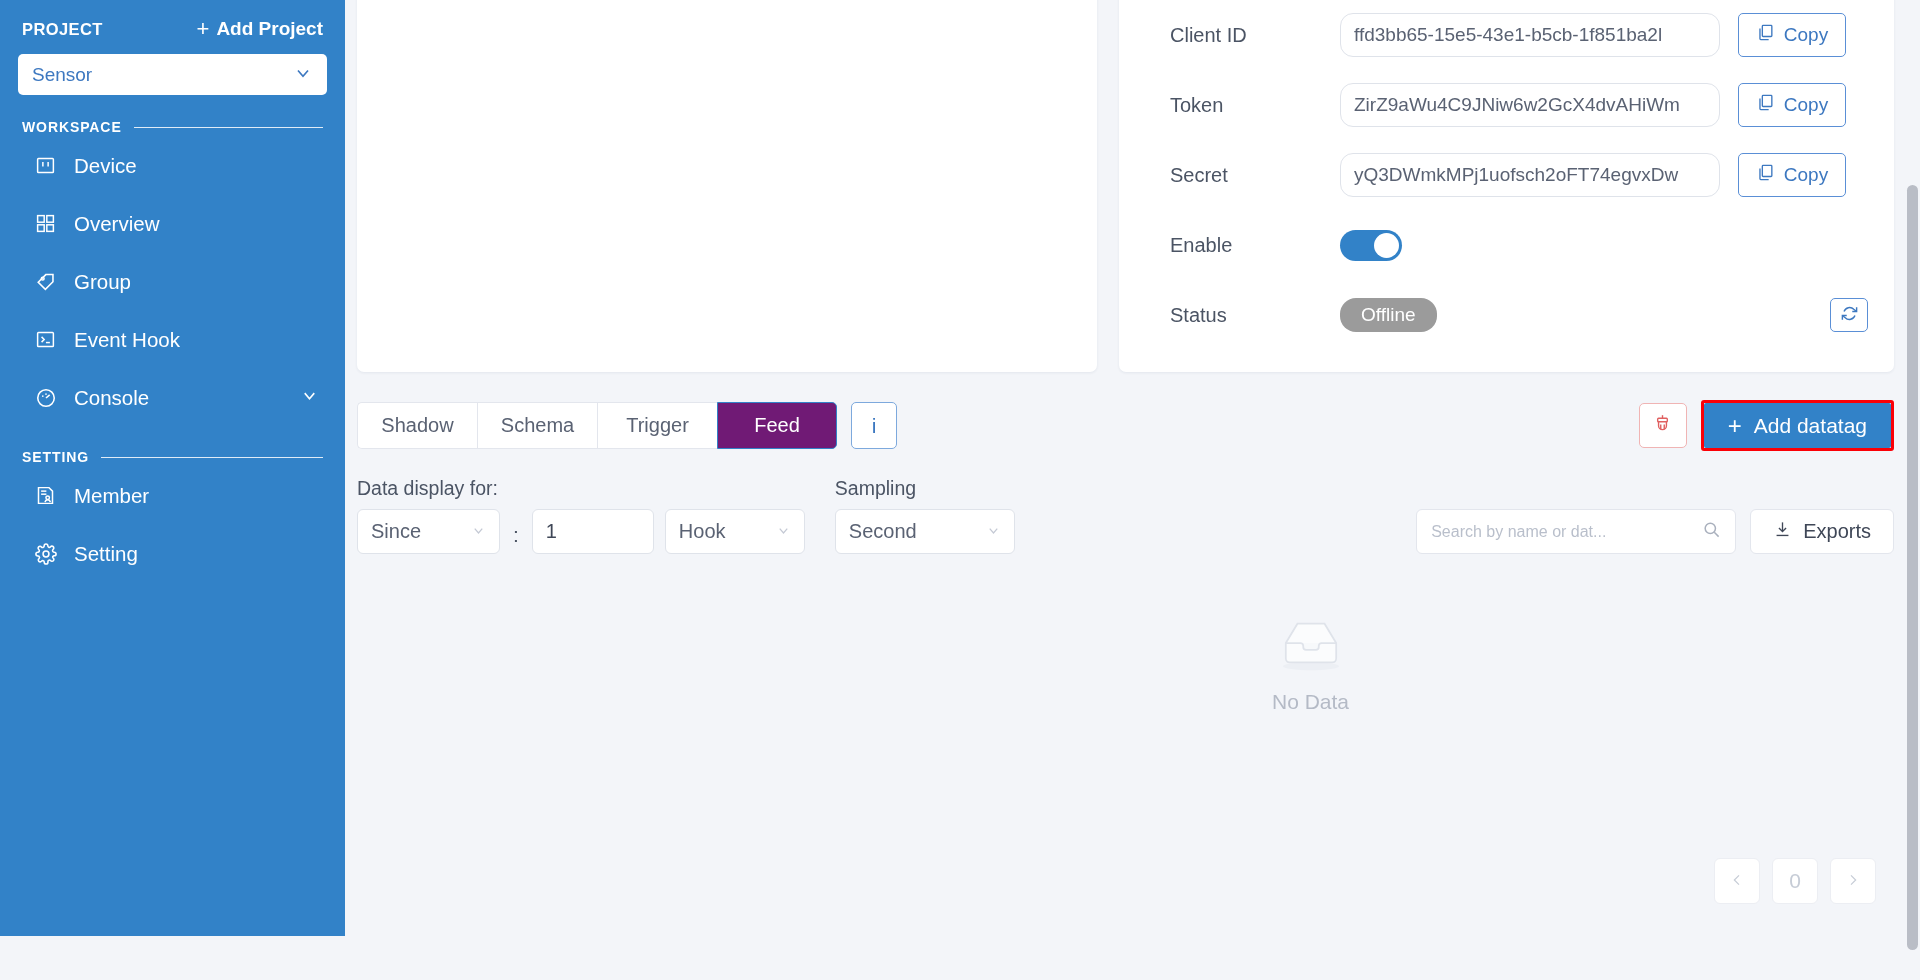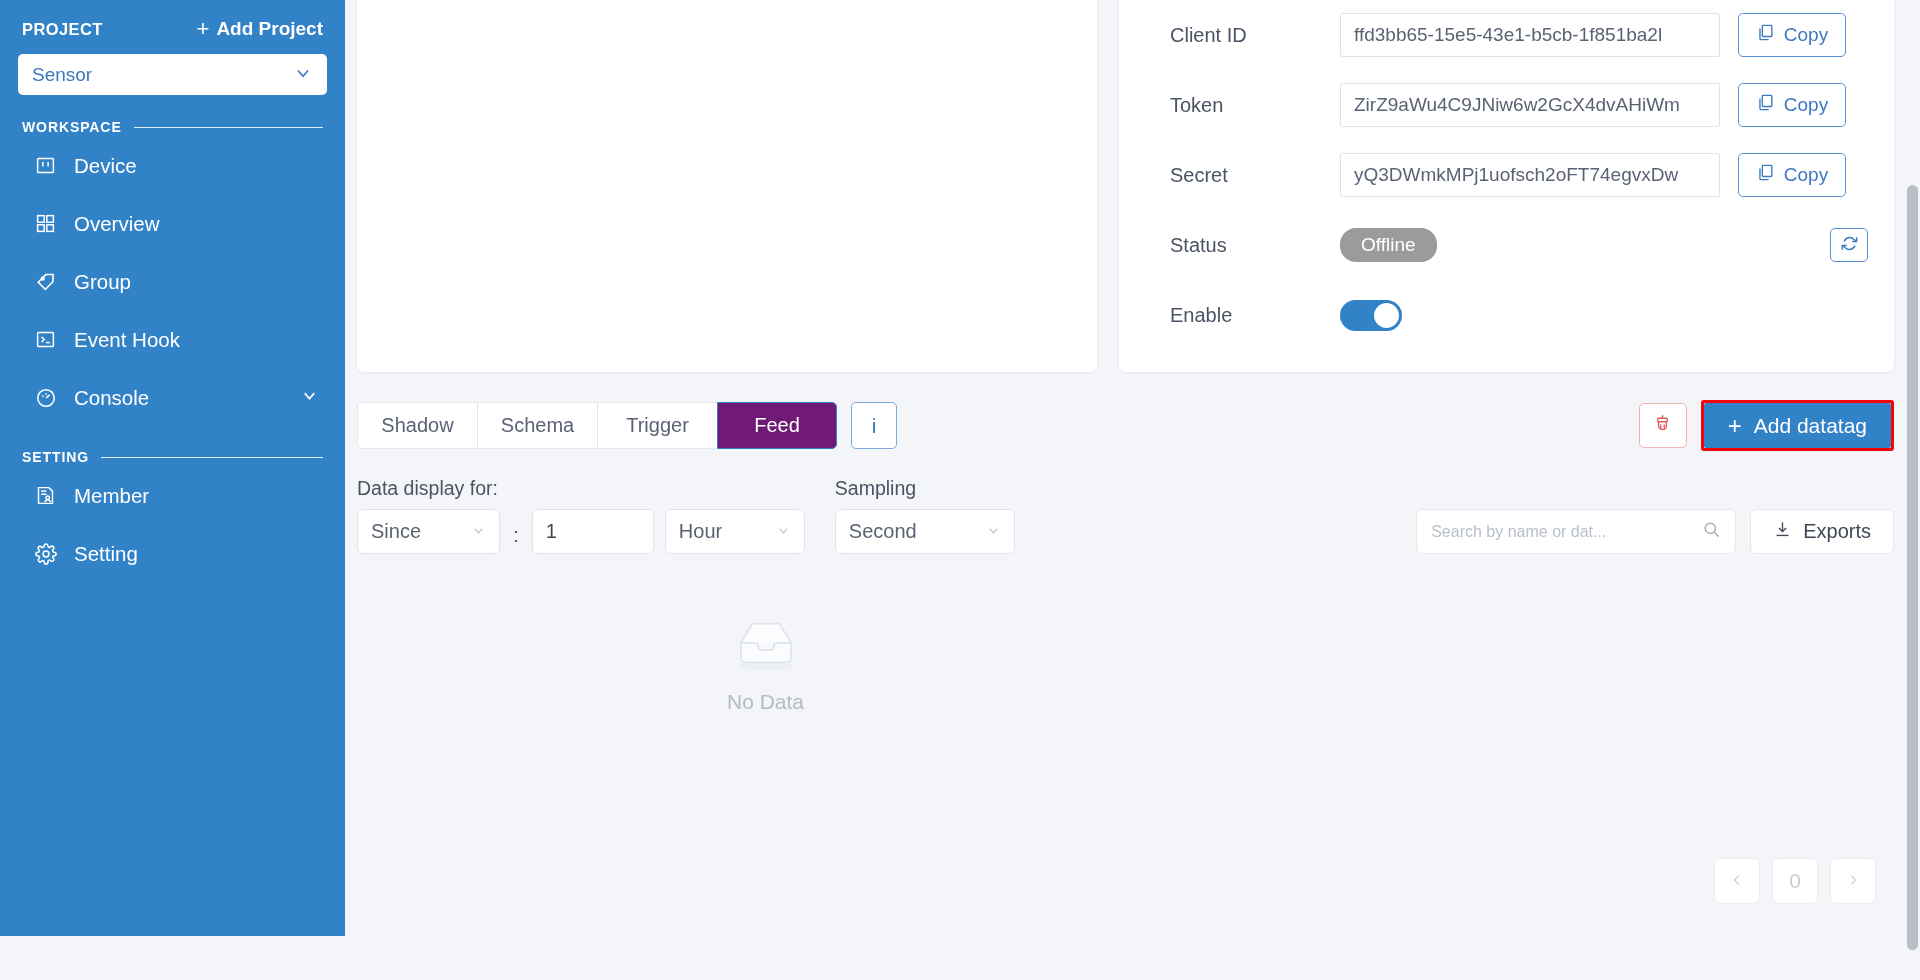--- a/index.html
+++ b/index.html
@@ -76,21 +76,21 @@
   .card-right { flex: 1; height: 390px; margin-top: -18px; padding: 18px 26px 0 26px; }
 
   .field-row {
     display: flex; align-items: center; height: 70px;
   }
   .field-label {
     width: 195px; flex: 0 0 195px;
     font-size: 20px; color: #4b5464; padding-left: 25px;
   }
   .field-input {
-    width: 380px; height: 44px; border: 1px solid #dfe3ea; border-radius: 2px;
+    width: 380px; height: 44px; border: 1px solid #dfe3ea; border-radius: 13px;
     display: flex; align-items: center; padding: 0 13px;
     font-size: 19px; color: #5a6273; background: #fff;
     white-space: nowrap; overflow: hidden;
   }
   .copy-btn {
     margin-left: 18px; height: 44px; min-width: 108px;
     border: 1px solid #5a8fd6; border-radius: 5px; background: #fff;
     color: #3d78c0; font-size: 19px;
     display: flex; align-items: center; justify-content: center; gap: 9px;
     cursor: pointer;
@@ -179,21 +179,21 @@
   }
   .search-box .ph { flex: 1; font-size: 16px; color: #b9bfcb; white-space: nowrap; overflow: hidden; }
   .exports-btn {
     height: 45px; padding: 0 22px; border: 1px solid #e3e6ed; border-radius: 6px;
     background: #fff; display: flex; align-items: center; gap: 11px;
     font-size: 20px; color: #3f4757; cursor: pointer;
   }
 
   
   .empty {
-    display: flex; flex-direction: column; align-items: flex-start;
+    display: flex; flex-direction: column; align-items: center;
     margin-top: 60px; margin-left: 370px;
   }
   .empty-text { font-size: 21px; color: #b4bac6; margin-top: 10px; }
 
   
   .pagination {
     position: absolute; right: 44px; bottom: 32px;
     display: flex; gap: 12px;
   }
   .pg {
@@ -372,45 +372,45 @@
           <span class="field-label">Secret</span>
           <span class="field-input">yQ3DWmkMPj1uofsch2oFT74egvxDw</span>
           <span class="copy-btn">
             <span>
               <svg width="19" height="19" viewBox="0 0 24 24" fill="none" stroke="#3d78c0" stroke-width="1.7">
                   <rect x="8" y="3" width="12" height="14" rx="1"></rect>
                   <path d="M5 7v13a1 1 0 0 0 1 1h10"></path>
                 </svg>
             </span>
             <span>Copy</span>
+          </span>
+        </div>
+
+        <div class="field-row">
+          <span class="field-label">Enable</span>
+          <span class="toggle">
+            <span class="knob"></span>
           </span>
         </div>
 
         <div class="field-row">
           <span class="field-label">Status</span>
           <span class="status-badge">Offline</span>
           <span class="refresh-btn">
             <span>
               <svg width="19" height="19" viewBox="0 0 24 24" fill="none" stroke="#3d78c0" stroke-width="1.8">
                   <polyline points="21 4 21 9.5 15.5 9.5"></polyline>
                   <polyline points="3 20 3 14.5 8.5 14.5"></polyline>
                   <path d="M5.1 9.5a7.5 7.5 0 0 1 12.3-2.8L21 9.5"></path>
                   <path d="M18.9 14.5a7.5 7.5 0 0 1-12.3 2.8L3 14.5"></path>
                 </svg>
             </span>
           </span>
         </div>
 
-        <div class="field-row">
-          <span class="field-label">Enable</span>
-          <span class="toggle">
-            <span class="knob"></span>
-          </span>
-        </div>
-
       </section>
     </div>
 
     <div class="tabbar-row">
       <div class="tabs">
         <div class="tab">
           <span>Shadow</span>
         </div>
         <div class="tab">
           <span>Schema</span>
@@ -456,21 +456,21 @@
             <span>Since</span>
             <span class="chev">
               <svg width="15" height="15" viewBox="0 0 24 24" fill="none" stroke="currentColor" stroke-width="2">
                   <polyline points="6 9 12 16 18 9"></polyline>
                 </svg>
             </span>
           </div>
           <span class="colon">:</span>
           <div class="num-input">1</div>
           <div class="sel sel-hour">
-            <span>Hour</span>
+            <span>Hook</span>
             <span class="chev">
               <svg width="15" height="15" viewBox="0 0 24 24" fill="none" stroke="currentColor" stroke-width="2">
                   <polyline points="6 9 12 16 18 9"></polyline>
                 </svg>
             </span>
           </div>
         </div>
       </div>
 
       <div class="fgroup" style="margin-left:30px;">

